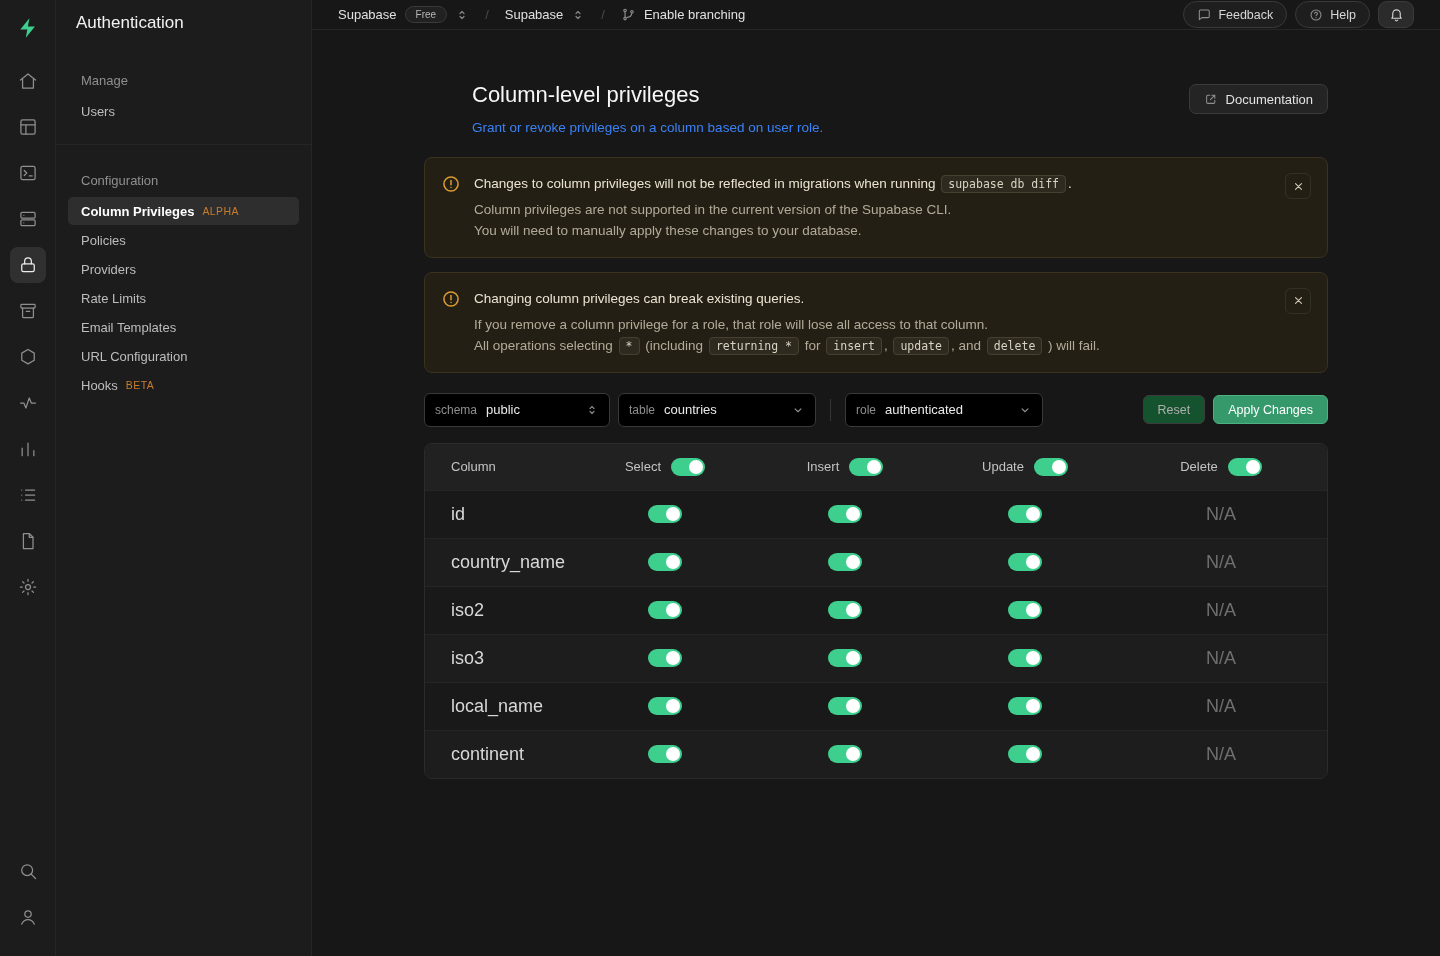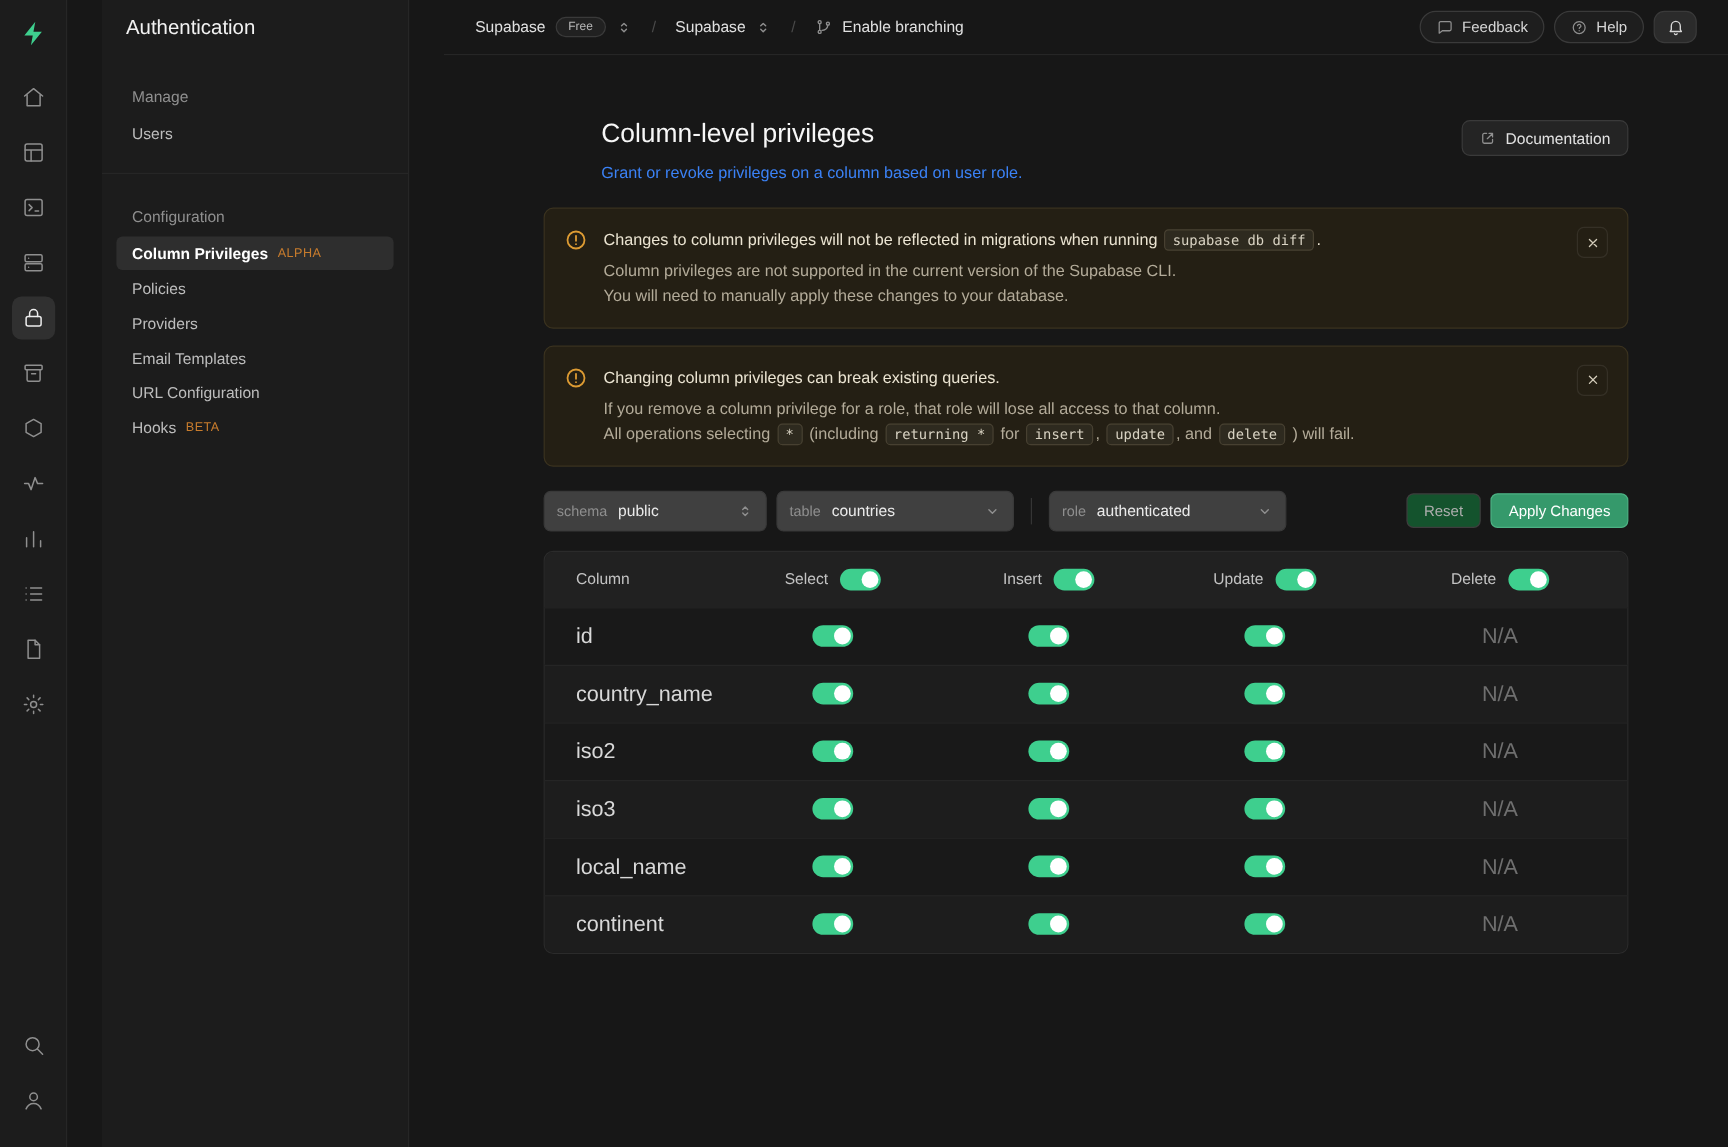--- a/index.html
+++ b/index.html
@@ -4,21 +4,21 @@
 <style>
   * { box-sizing: border-box; margin: 0; padding: 0; }
   html,body { width: 1440px; height: 956px; }
   body {
     background: #171717;
     color: #ededed;
     font-family: "Liberation Sans", sans-serif;
     font-size: 13px;
     overflow: hidden;
   }
-  .app { display: flex; height: 100%; gap: 29px; }
+  .app { display: flex; height: 100%; }
 
   
   .rail {
     width: 56px; flex: none; background: #1c1c1c; border-right: 1px solid #262626;
     display: flex; flex-direction: column; align-items: center; padding: 10px 0 16px;
   }
   .logo { width: 36px; height: 36px; display: flex; align-items: center; justify-content: center; margin-bottom: 12px; cursor: pointer; }
   .ricon {
     width: 36px; height: 36px; border-radius: 8px; margin: 5px 0;
     display: flex; align-items: center; justify-content: center; color: #8f8f8f; cursor: pointer;
@@ -35,21 +35,21 @@
     height: 28px; display: flex; align-items: center; margin: 1px 12px; padding: 0 13px;
     border-radius: 5px; color: #bdbdbd; cursor: pointer;
   }
   .sb-item.active { background: #2e2e2e; color: #ffffff; font-weight: 700; }
   .sb-badge { margin-left: 8px; font-size: 10.5px; letter-spacing: .4px; color: #c87c2d; font-weight: 400; }
   .sb-divider { height: 1px; background: #262626; margin: 18px 0 0; }
 
   
   .main { flex: 1; min-width: 0; display: flex; flex-direction: column; }
   .topbar {
-    height: 46px; flex: none; border-bottom: 1px solid #262626; background: #171717;
+    height: 30px; flex: none; border-bottom: 1px solid #262626; background: #171717;
     display: flex; align-items: center; padding: 0 26px; gap: 6px;
   }
   .crumb { display: flex; align-items: center; gap: 8px; color: #e0e0e0; font-size: 13px; cursor: pointer; }
   .plan-pill {
     border: 1px solid #3a3a3a; background: #212121; border-radius: 999px;
     padding: 2px 10px; font-size: 10px; color: #b8b8b8;
   }
   .crumb-sep { color: #4a4a4a; margin: 0 10px; font-size: 13px; }
   .muted-ic { color: #8f8f8f; display: flex; align-items: center; }
   .tb-right { margin-left: auto; display: flex; align-items: center; gap: 8px; }
@@ -88,21 +88,21 @@
     white-space: nowrap;
   }
   .banner-close {
     flex: none; width: 26px; height: 26px; border-radius: 6px; border: 1px solid rgba(255,255,255,0.08);
     background: transparent; color: #d3ccba; display: flex; align-items: center; justify-content: center; cursor: pointer;
   }
 
   
   .filters { display: flex; align-items: center; gap: 8px; margin: 20px 0 16px; }
   .select {
-    height: 34px; min-width: 198px; background: #404040; border: 1px solid #393939; border-radius: 6px;
+    height: 34px; min-width: 198px; background: #000000; border: 1px solid #393939; border-radius: 6px;
     display: flex; align-items: center; gap: 9px; padding: 0 10px; cursor: pointer;
   }
   .select .lab { color: #8f8f8f; font-size: 12px; }
   .select .val { color: #eaeaea; font-size: 13px; flex: 1; }
   .select .chev { color: #8f8f8f; display: flex; }
   .vdiv { width: 1px; height: 22px; background: #353535; margin: 0 6px; }
   .filters-right { margin-left: auto; display: flex; align-items: center; gap: 8px; }
   .btn-reset {
     height: 29px; padding: 0 14px; border-radius: 6px; background: #14532d; border: 1px solid #3d3d3d;
     color: #aeaeae; font-size: 12.5px; cursor: pointer;
@@ -238,20 +238,23 @@
       <div class="sb-label">Configuration</div>
       <div class="sb-item active">
         <span>Column Privileges</span>
         <span class="sb-badge">ALPHA</span>
       </div>
       <div class="sb-item">
         <span>Policies</span>
       </div>
       <div class="sb-item">
         <span>Providers</span>
+      </div>
+      <div class="sb-item">
+        <span>Rate Limits</span>
       </div>
       <div class="sb-item">
         <span>Email Templates</span>
       </div>
       <div class="sb-item">
         <span>URL Configuration</span>
       </div>
       <div class="sb-item">
         <span>Hooks</span>
         <span class="sb-badge">BETA</span>

